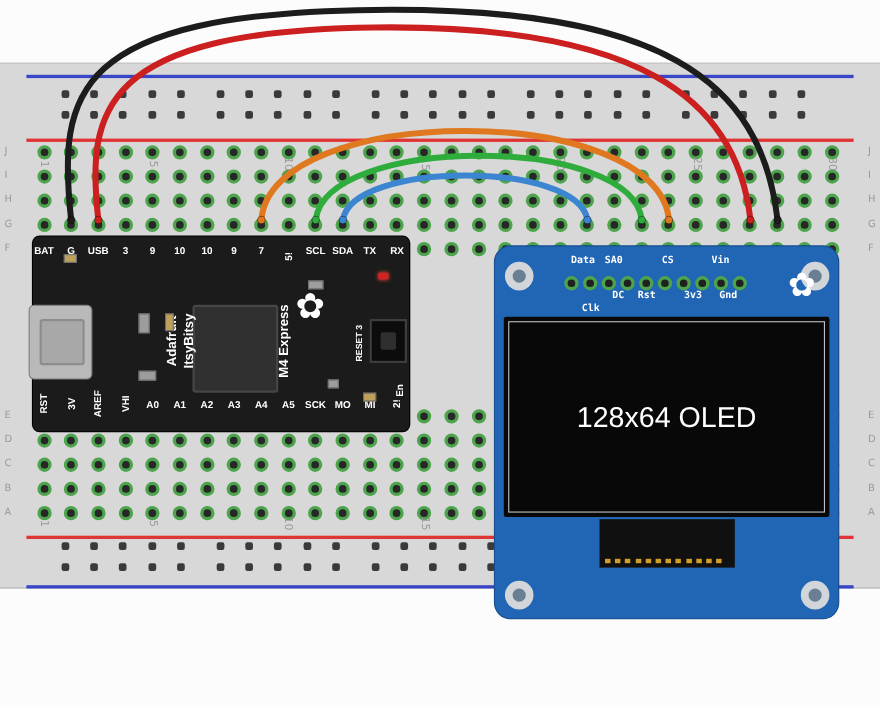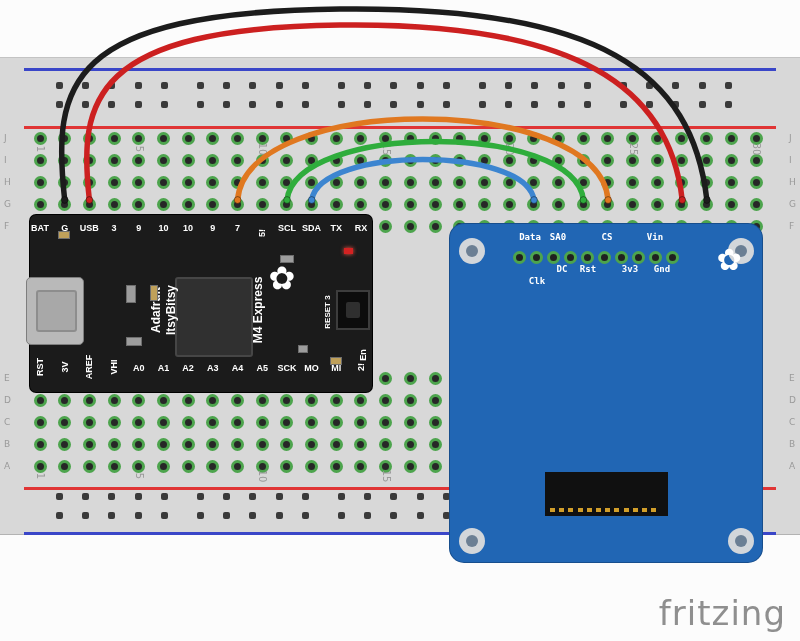--- a/index.html
+++ b/index.html
@@ -594,20 +594,24 @@
           <div class="oled-pin" style="left: 96.5px; top: 26.5px;"></div>
           <div class="oled-pin" style="left: 113.5px; top: 26.5px;"></div>
           <div class="oled-pin" style="left: 130.5px; top: 26.5px;"></div>
           <div class="oled-pin" style="left: 147.5px; top: 26.5px;"></div>
           <div class="oled-pin" style="left: 164.5px; top: 26.5px;"></div>
           <div class="oled-pin" style="left: 181.5px; top: 26.5px;"></div>
           <div class="oled-pin" style="left: 198.5px; top: 26.5px;"></div>
           <div class="oled-pin" style="left: 215.5px; top: 26.5px;"></div>
         </div>
 
+      <div class="oled-screen">
+        <div class="oled-screen-frame"></div>
+        <div class="oled-screen-text">128x64 OLED</div>
+      </div>
       <div class="oled-tab"></div>
       <div id="oled-pads">
           <div class="gold-pad" style="left: 100px; top: 284px;"></div>
           <div class="gold-pad" style="left: 109.2px; top: 284px;"></div>
           <div class="gold-pad" style="left: 118.4px; top: 284px;"></div>
           <div class="gold-pad" style="left: 127.6px; top: 284px;"></div>
           <div class="gold-pad" style="left: 136.8px; top: 284px;"></div>
           <div class="gold-pad" style="left: 146px; top: 284px;"></div>
           <div class="gold-pad" style="left: 155.2px; top: 284px;"></div>
           <div class="gold-pad" style="left: 164.4px; top: 284px;"></div>
@@ -630,14 +634,13 @@
       <circle cx="237.6" cy="200" r="3.4" fill="#e07820" stroke="rgba(0,0,0,0.4)"></circle>
       <circle cx="608.1" cy="200" r="3.4" fill="#e07820" stroke="rgba(0,0,0,0.4)"></circle>
       <path d="M 287 200 C 296 122 575 122 583.4 200" stroke="#2fad3c" stroke-width="5.5" fill="none" stroke-linecap="round"></path>
       <circle cx="287" cy="200" r="3.4" fill="#2fad3c" stroke="rgba(0,0,0,0.4)"></circle>
       <circle cx="583.4" cy="200" r="3.4" fill="#2fad3c" stroke="rgba(0,0,0,0.4)"></circle>
       <path d="M 311.7 200 C 320 146 526 146 534 200" stroke="#3c85d0" stroke-width="5.5" fill="none" stroke-linecap="round"></path>
       <circle cx="311.7" cy="200" r="3.4" fill="#3c85d0" stroke="rgba(0,0,0,0.4)"></circle>
       <circle cx="534" cy="200" r="3.4" fill="#3c85d0" stroke="rgba(0,0,0,0.4)"></circle>
     </svg>
 
-  <div class="fritzing-logo">fritzing</div>
 </div>
 
 </body></html>

